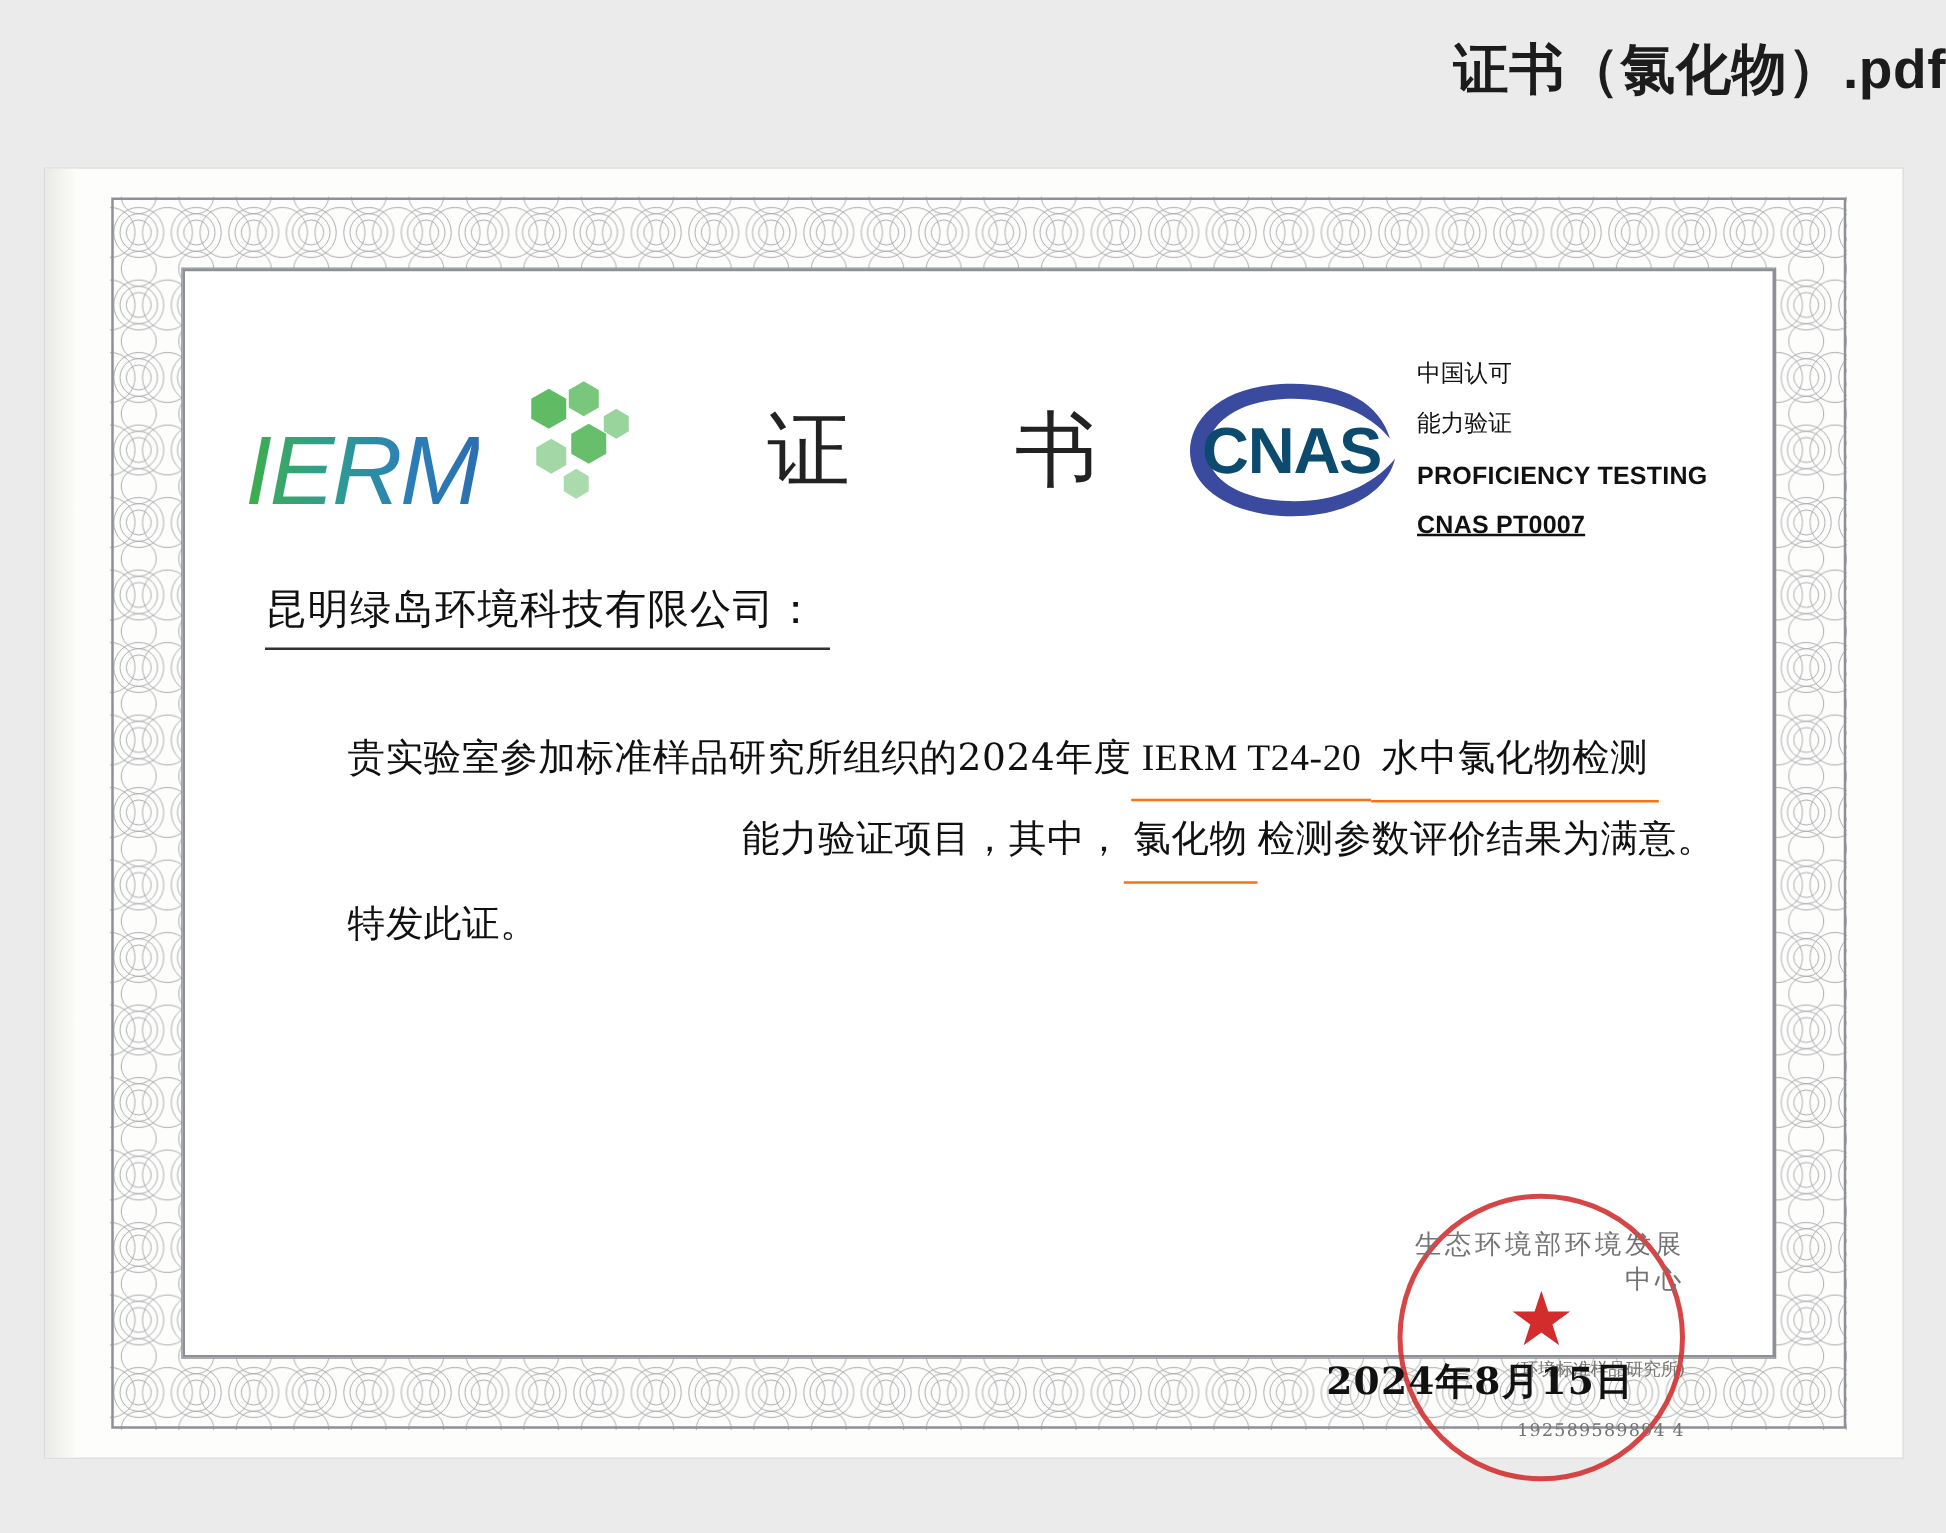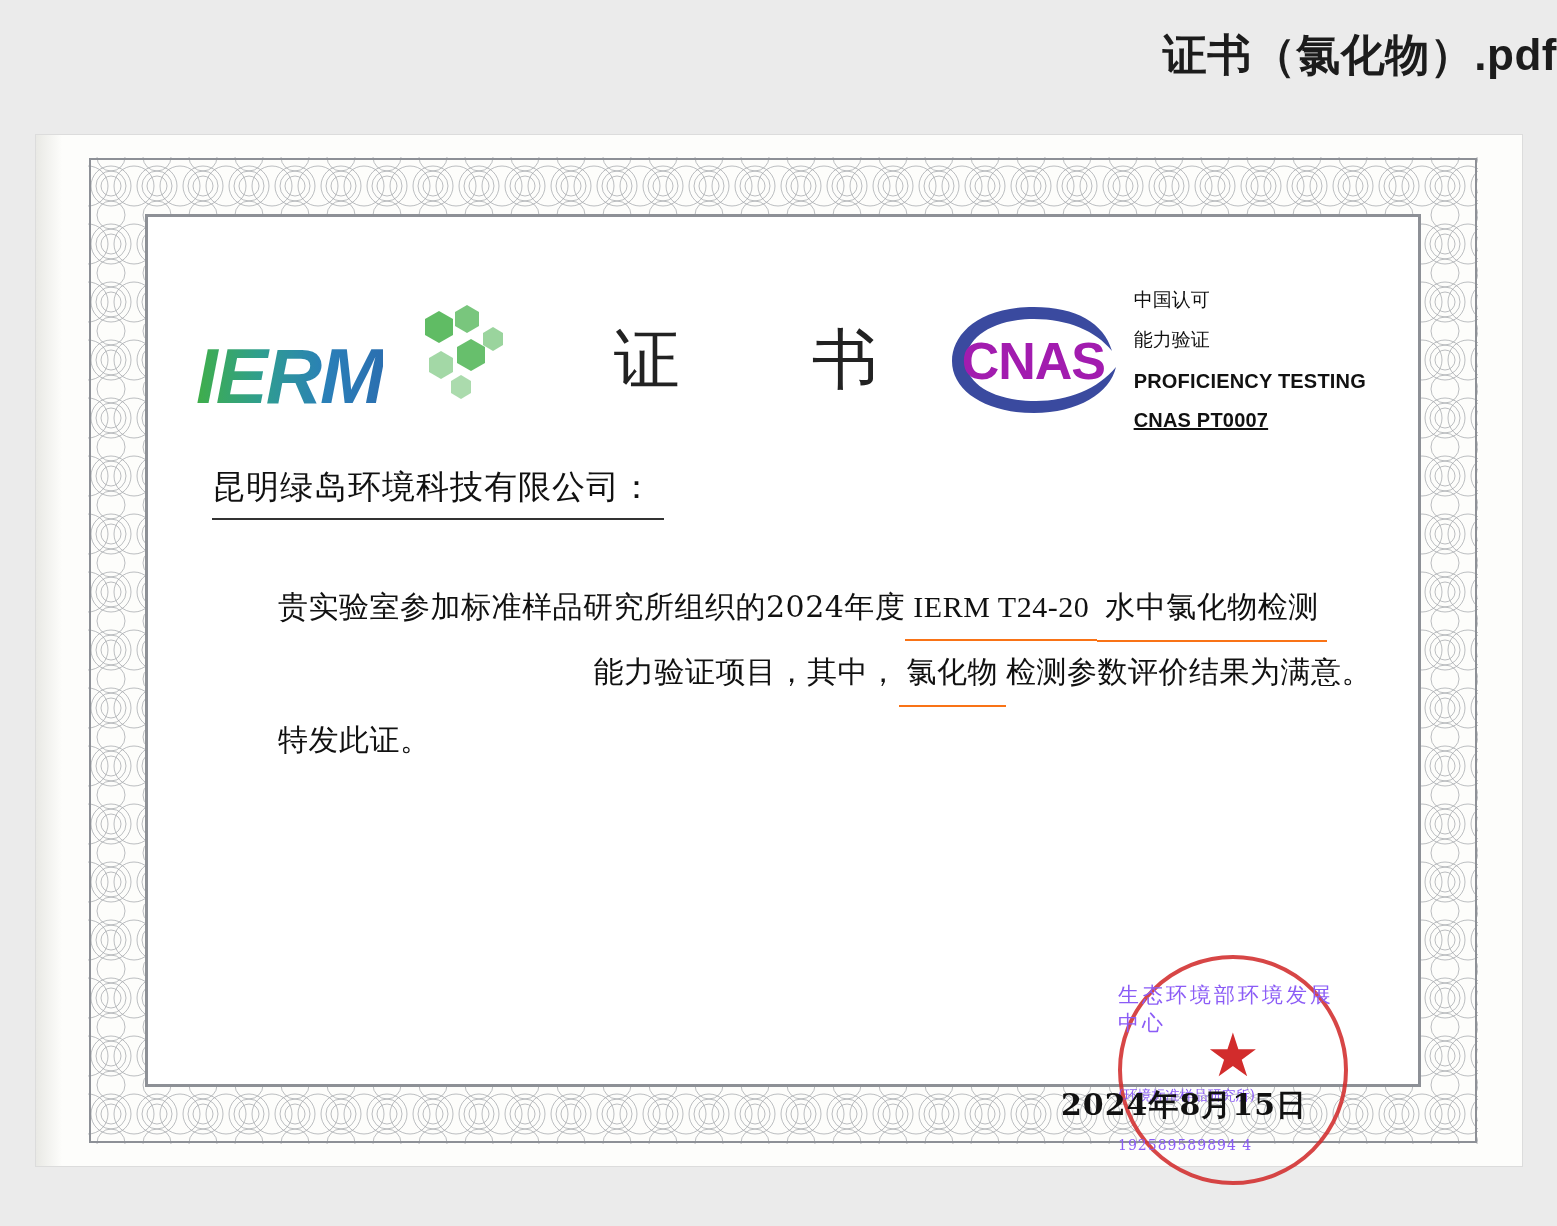--- a/index.html
+++ b/index.html
@@ -80,21 +80,21 @@
     position: relative;
     width: 320px;
     height: 130px;
     flex: none;
   }
   .logo-ierm .word {
     position: absolute;
     left: 0;
     top: 36px;
     font-size: 78px;
-    font-weight: 700;
+    font-weight: 400;
     font-style: italic;
     letter-spacing: -2px;
     background: linear-gradient(90deg, #3fae49 0%, #2f9e8f 35%, #2a7fb8 70%, #2b6fb0 100%);
     -webkit-background-clip: text;
     background-clip: text;
     color: transparent;
     font-family: "Liberation Sans", sans-serif;
   }
   .hexes { position: absolute; left: 205px; top: 10px; }
 
@@ -121,21 +121,21 @@
     position: relative;
     width: 172px;
     height: 118px;
   }
   .cnas-mark .cnas-text {
     position: absolute;
     left: 14px;
     top: 30px;
     font-size: 52px;
     font-weight: 700;
-    color: #a21caf;
+    color: #0c4a6e;
     letter-spacing: -1px;
     font-family: "Liberation Sans", sans-serif;
   }
   .cnas-lines {
     display: flex;
     flex-direction: column;
     gap: 16px;
     color: #111;
   }
   .cnas-lines .cn { font-size: 19px; line-height: 1.25; font-family: "Liberation Sans", sans-serif;}
@@ -195,22 +195,22 @@
     left: 50%;
     top: 44%;
     transform: translate(-50%, -50%);
     font-size: 60px;
     color: #d22c2c;
     line-height: 1;
   }
   .seal-arc-top, .seal-arc-bottom, .seal-sub, .seal-num {
     position: absolute;
     left: 0; right: 0;
-    text-align: left;
-    color: #8b5cf6;
+    text-align: right;
+    color: #737373;
     font-family: "DejaVu Serif", serif;
   }
   .seal-arc-top { top: 26px; font-size: 21px; letter-spacing: 3px; }
   .seal-sub { top: 132px; font-size: 14px; }
   .seal-num { top: 182px; font-size: 14px; letter-spacing: 1px; }
   .date-text {
     position: absolute;
     left: 1025px;
     top: 950px;
     font-size: 30px;

